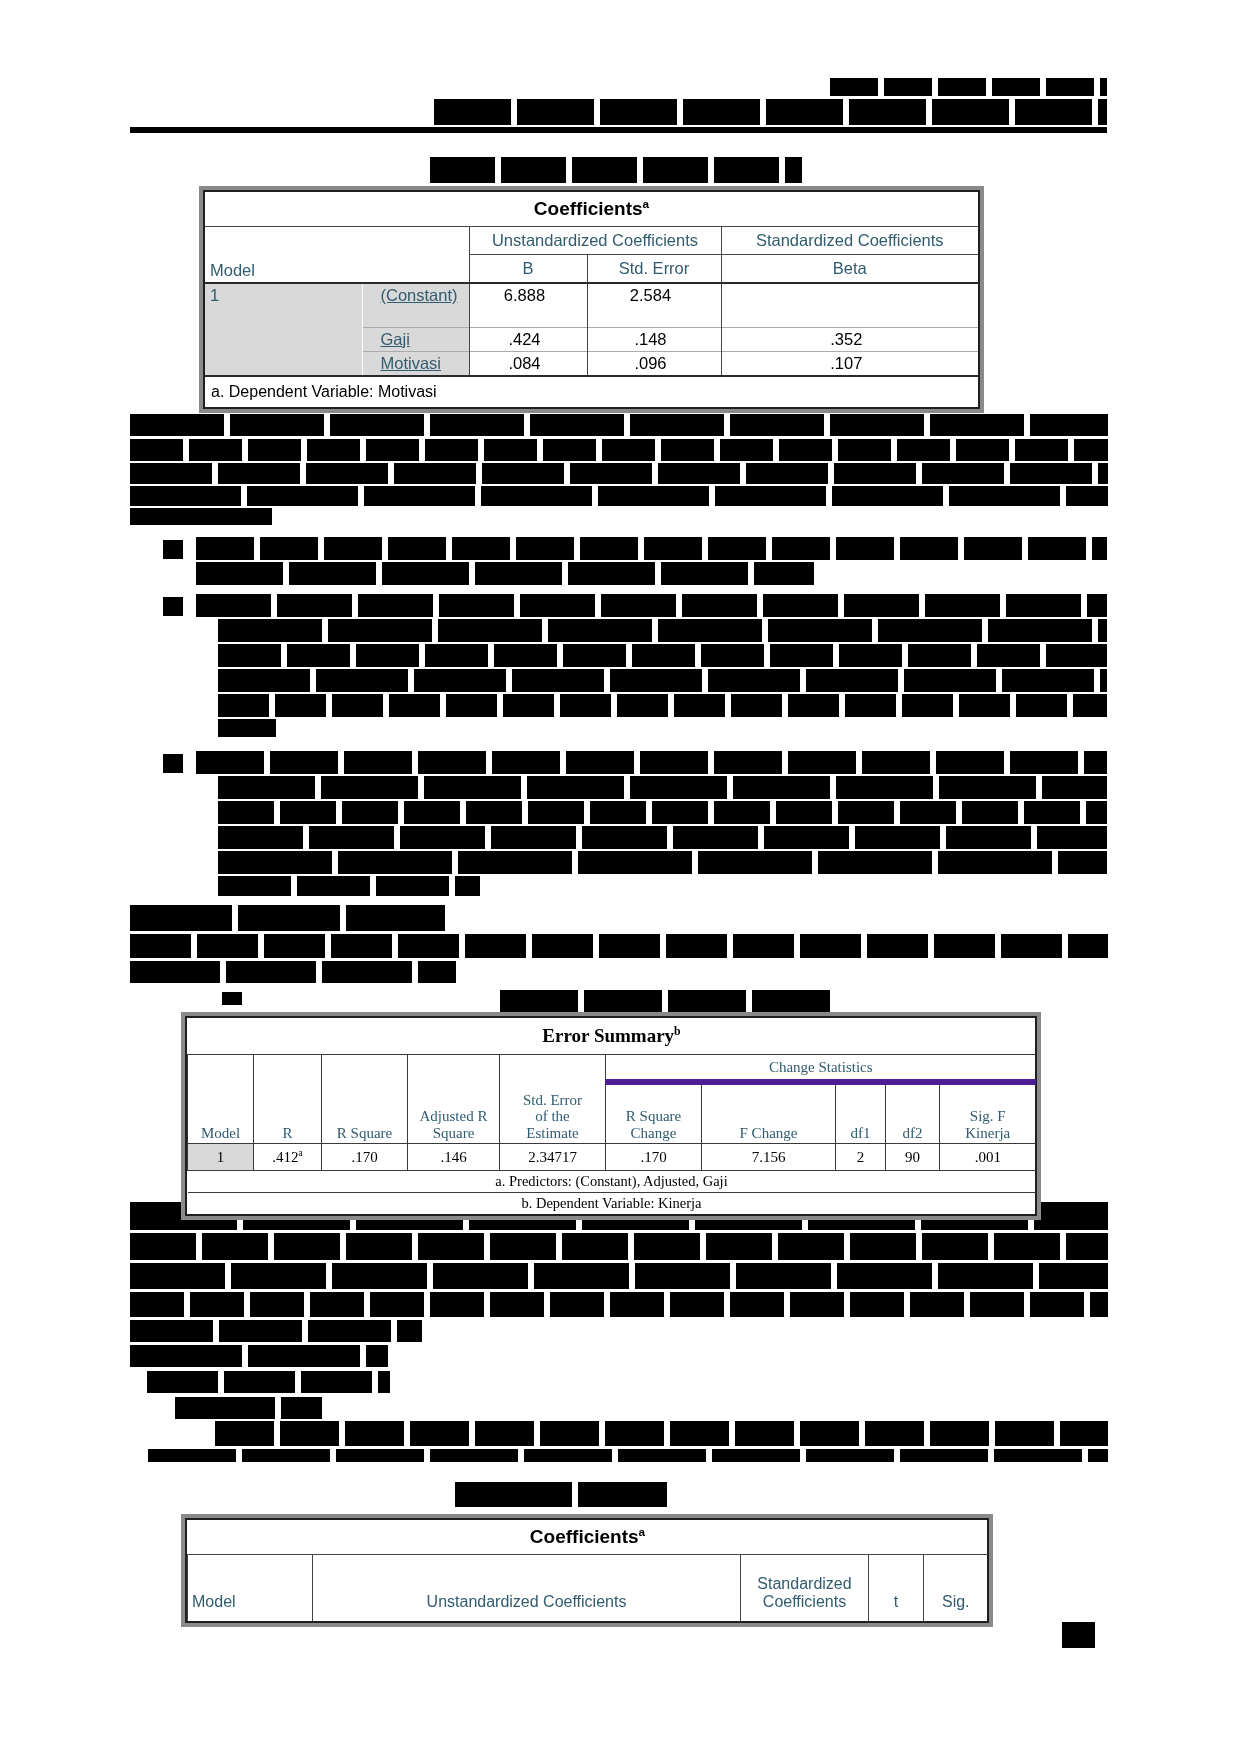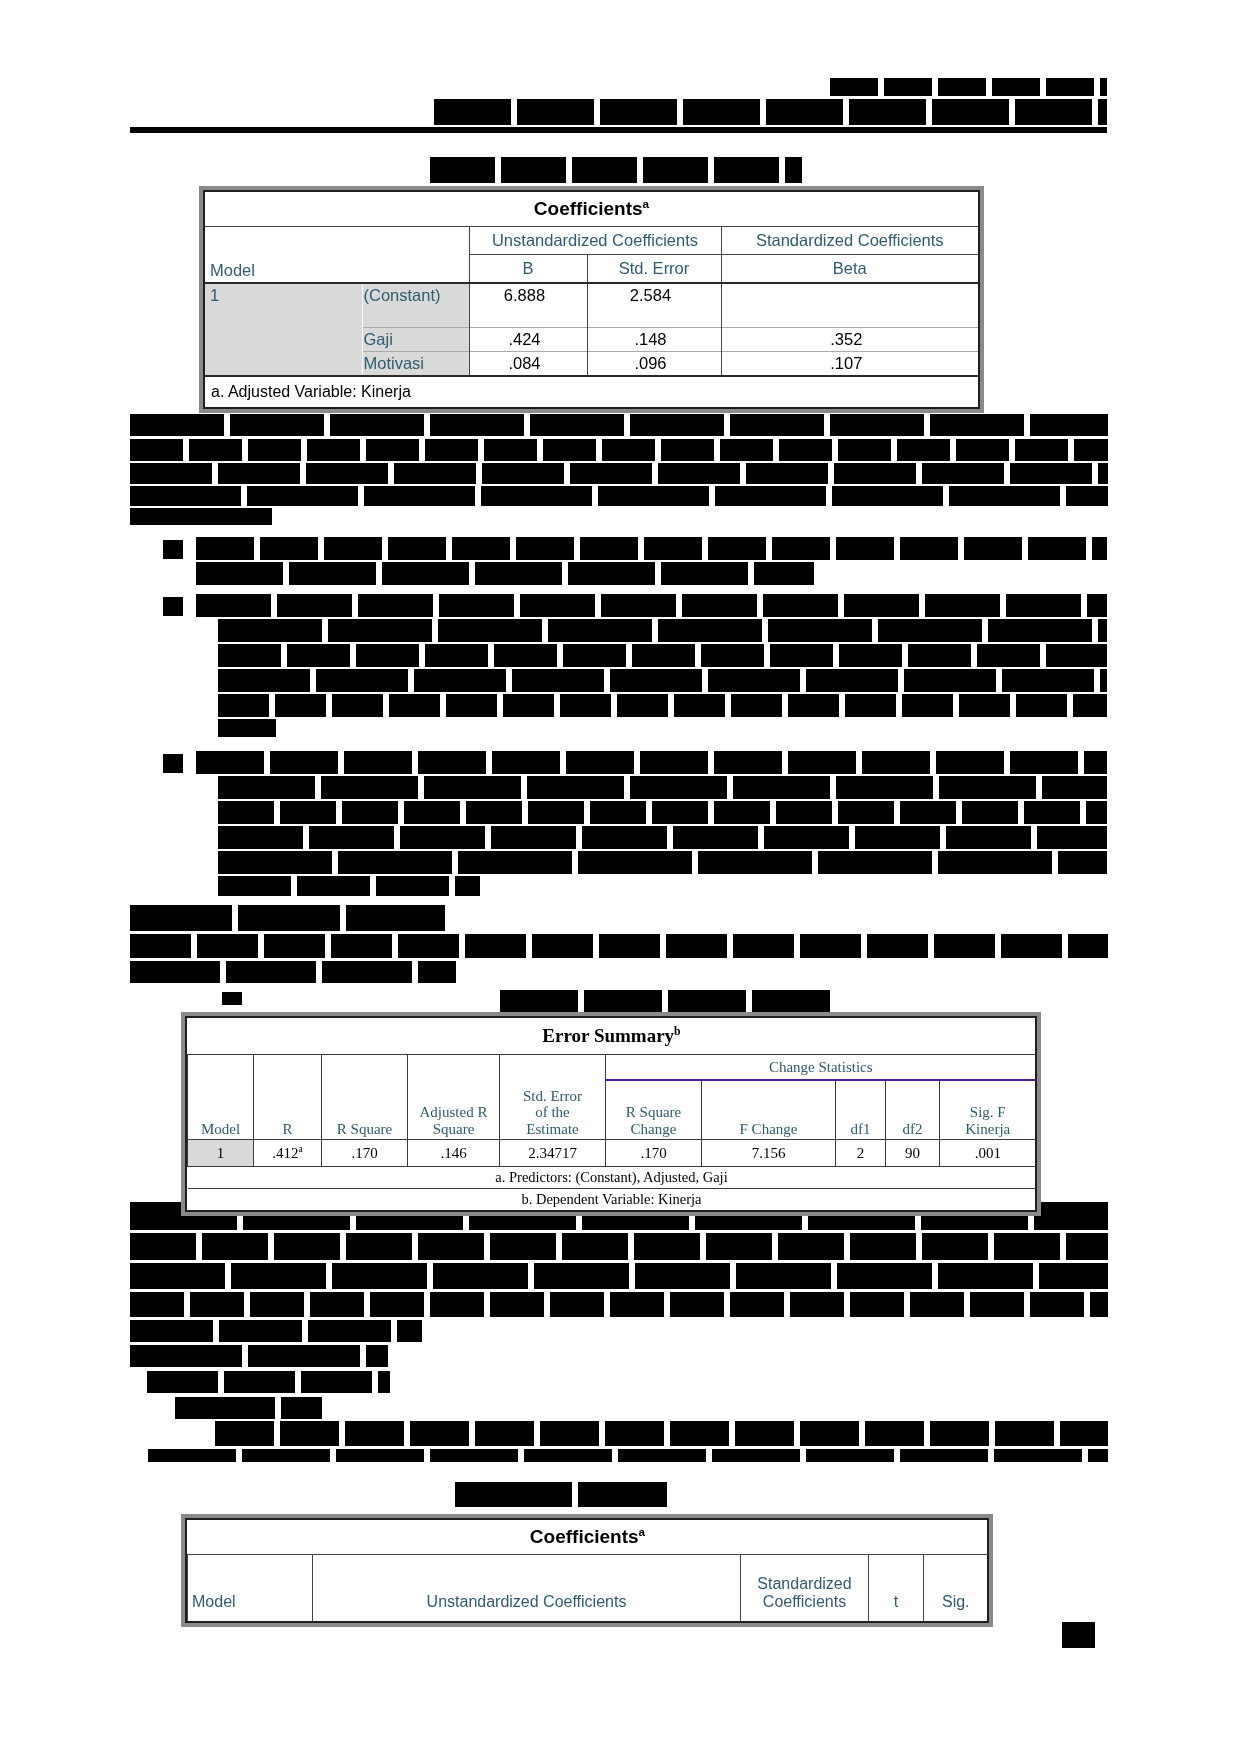--- a/index.html
+++ b/index.html
@@ -23,31 +23,31 @@
   .gray { background:#d9d9d9; }
   sup { font-size:0.62em; vertical-align:super; line-height:0; }
 
   
   .t1 { left:203px; top:190px; width:773px; font-size:16.5px; }
   .t1 .title td { height:32px; text-align:center; font-weight:bold; font-size:19px; border-bottom:1px solid #444; }
   .t1 .grp { height:25px; text-align:center; border-bottom:1px solid #444; border-left:1px solid #444; }
   .t1 .sub th { height:25px; text-align:center; border-bottom:2px solid #2a2a2a; border-left:1px solid #444; }
   .t1 .h-model { vertical-align:bottom; text-align:left; padding:2px 5px; border-bottom:2px solid #2a2a2a; }
   .t1 td.num { text-align:center; padding-right:8px; border-left:1px solid #444; }
-  .t1 td.lbl { color:#315b6e; padding-left:1px; border-left:1px solid #fbfbfb; }
+  .t1 td.lbl { color:#315b6e; padding-left:18px; border-left:1px solid #fbfbfb;text-decoration:underline; }
   .t1 tr.rt td { height:40px; vertical-align:top; padding-top:2px; }
   .t1 tr.rr td { height:21px; border-top:1px solid #ababab; }
   .t1 td.mcell { color:#315b6e; vertical-align:top; padding:2px 5px; }
   .t1 .foot td { border-top:2px solid #2a2a2a; text-align:left; padding:4px 6px; height:22px; font-size:16px; }
 
   
   .t2 { left:185px; top:1016px; width:848px; font-family:"Liberation Serif", serif; font-size:15px; }
   .t2 .title td { height:34px; text-align:center; font-weight:bold; font-size:19px; border-bottom:1px solid #3a3a3a; }
   .t2 th { text-align:center; border-left:1px solid #3a3a3a; padding:1px 2px; }
-  .t2 .csrow th.cs { height:22px; border-bottom:2px solid #4c1d95; }
+  .t2 .csrow th.cs { height:22px; border-bottom:6px solid #4c1d95; }
   .t2 .sub th { height:56px; }
   .t2 .data td { height:24px; text-align:center; border-left:1px solid #3a3a3a; border-top:1px solid #3a3a3a; }
   .t2 .fn td { height:19px; text-align:center; border-top:1px solid #3a3a3a; font-size:14.5px; }
 
   
   .t3 { left:185px; top:1518px; width:800px; font-size:16px; }
   .t3 .title td { height:32px; text-align:center; font-weight:bold; font-size:19px; border-bottom:1px solid #444; }
   .t3 th { height:46px; text-align:center; vertical-align:bottom; border-left:1px solid #444; padding:10px 4px; }
   .t3 th.h-model { text-align:left; }
 </style>
@@ -138,21 +138,21 @@
         <td class="num">.148</td>
         <td class="num">.352</td>
       </tr>
       <tr class="rr">
         <td class="gray lbl">Motivasi</td>
         <td class="num">.084</td>
         <td class="num">.096</td>
         <td class="num">.107</td>
       </tr>
       <tr class="foot">
-        <td colspan="5">a. Adjusted Variable: Kinerja</td>
+        <td colspan="5">a. Dependent Variable: Motivasi</td>
       </tr>
     </tbody>
       </table>
   </div>
 
   <div class="spss t2">
     <table>
       <colgroup>
           <col style="width:66px">
           <col style="width:68px">

